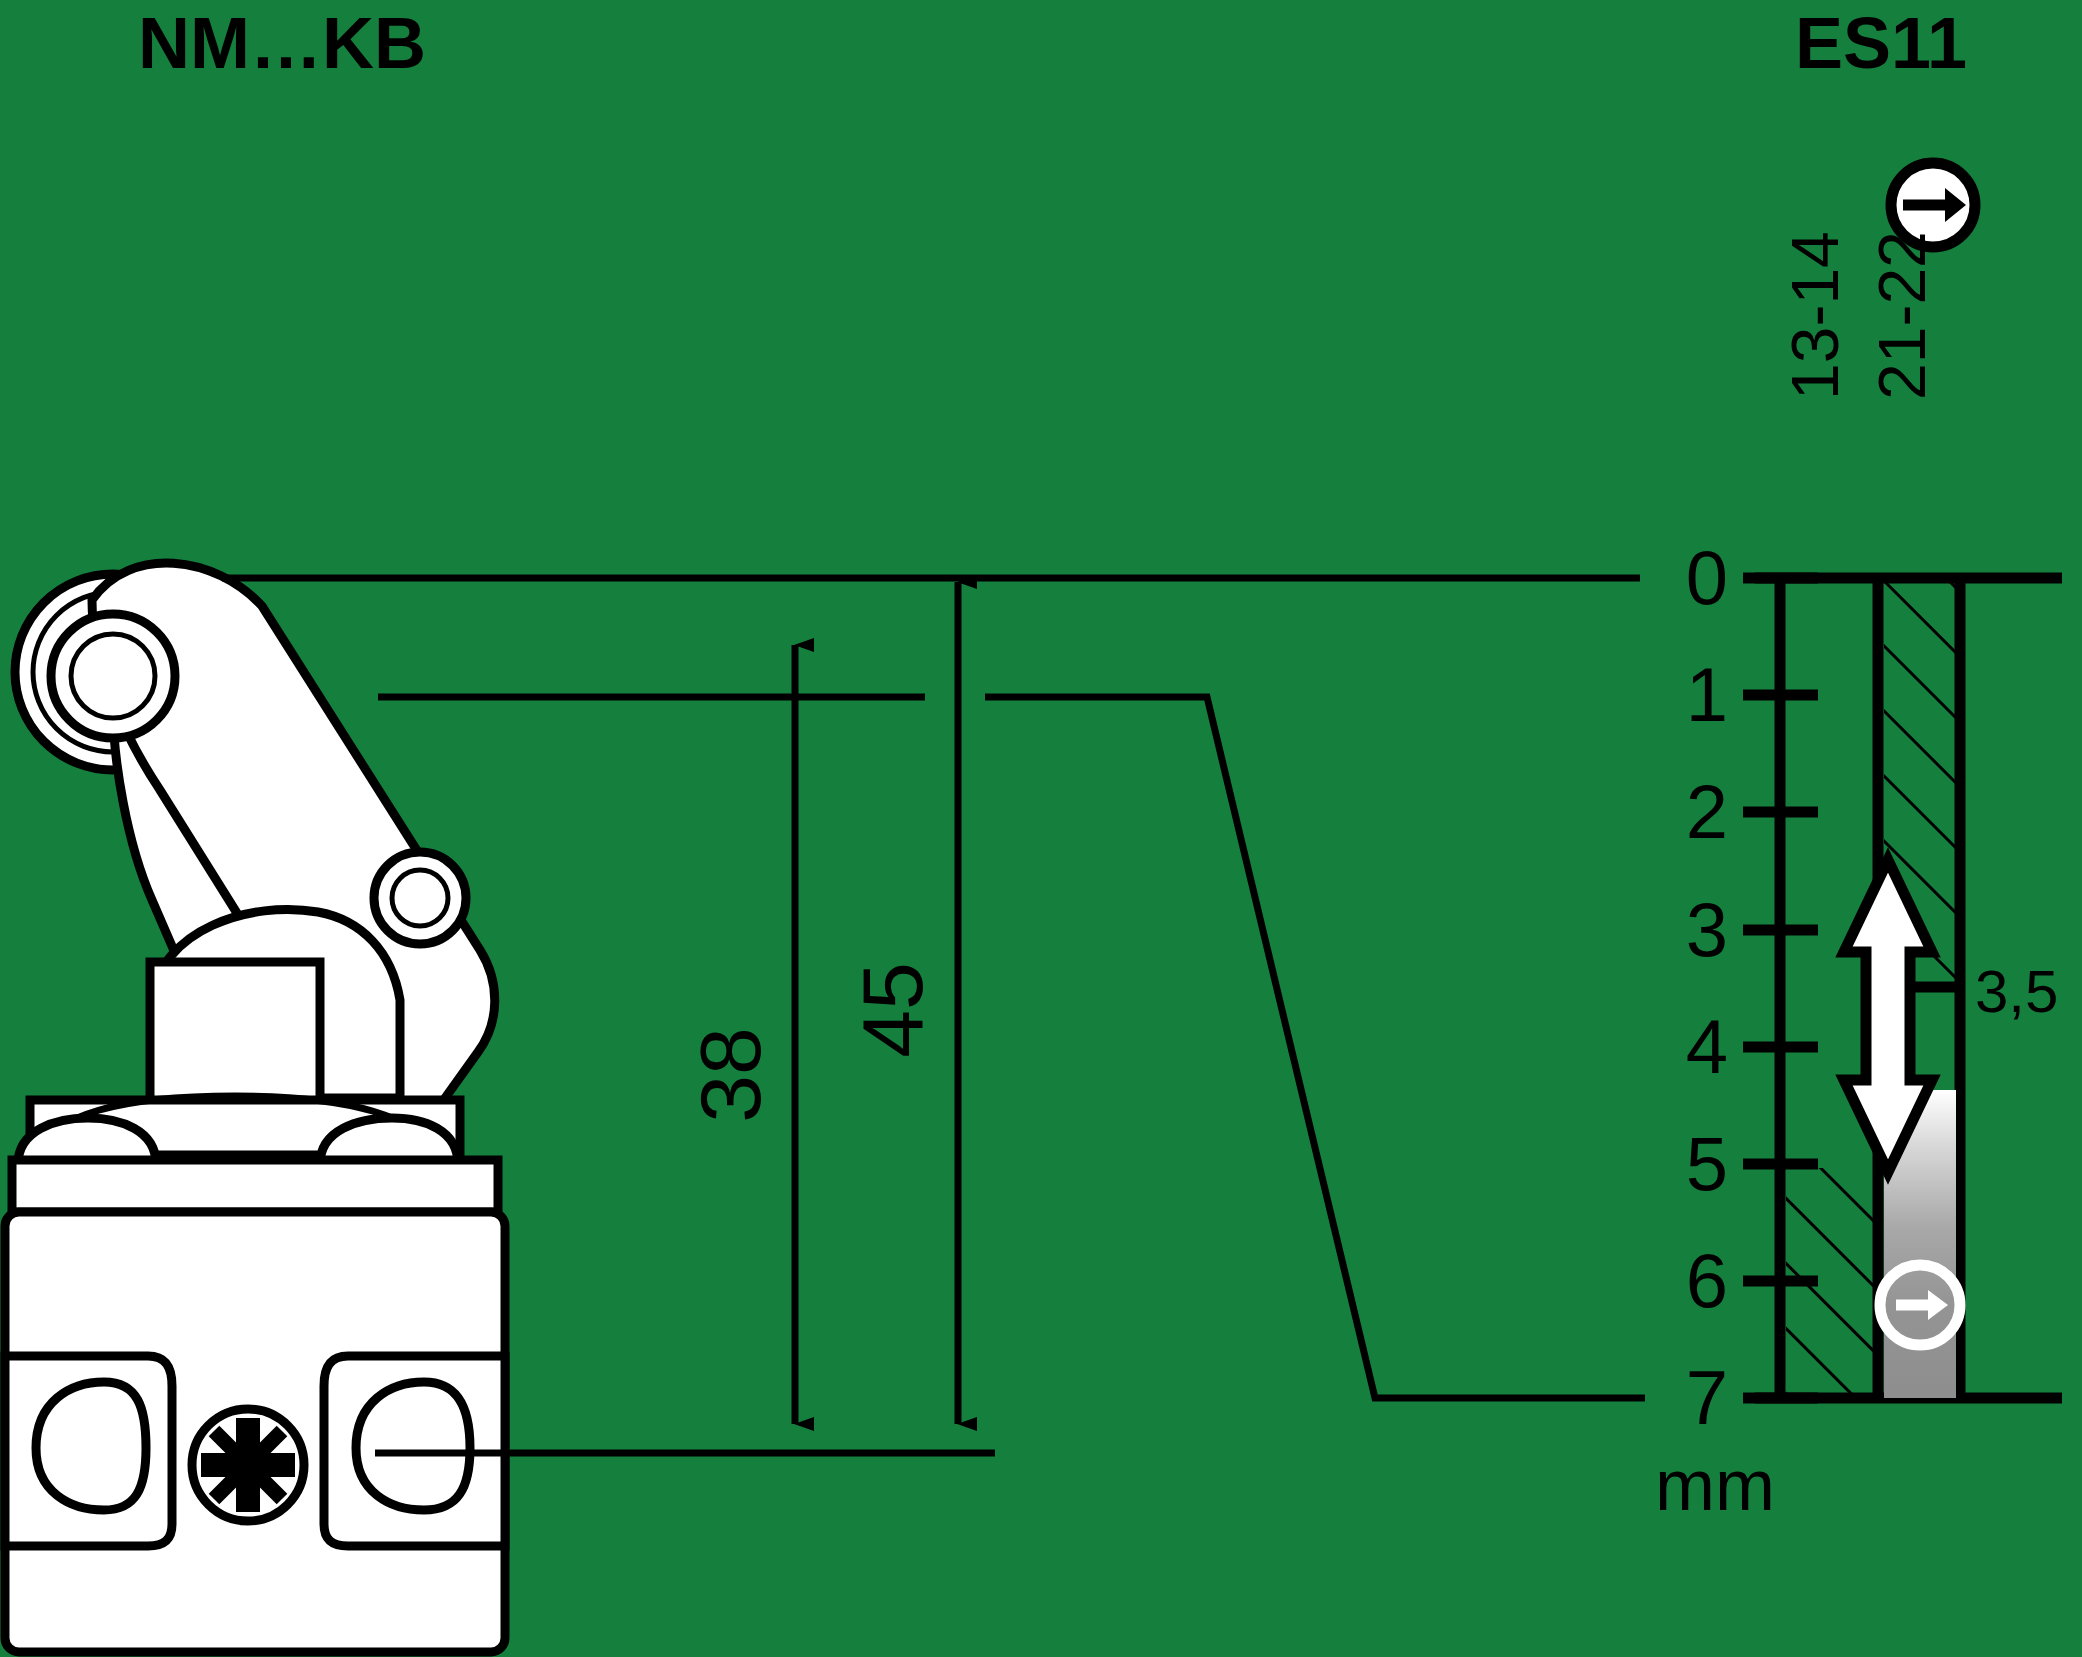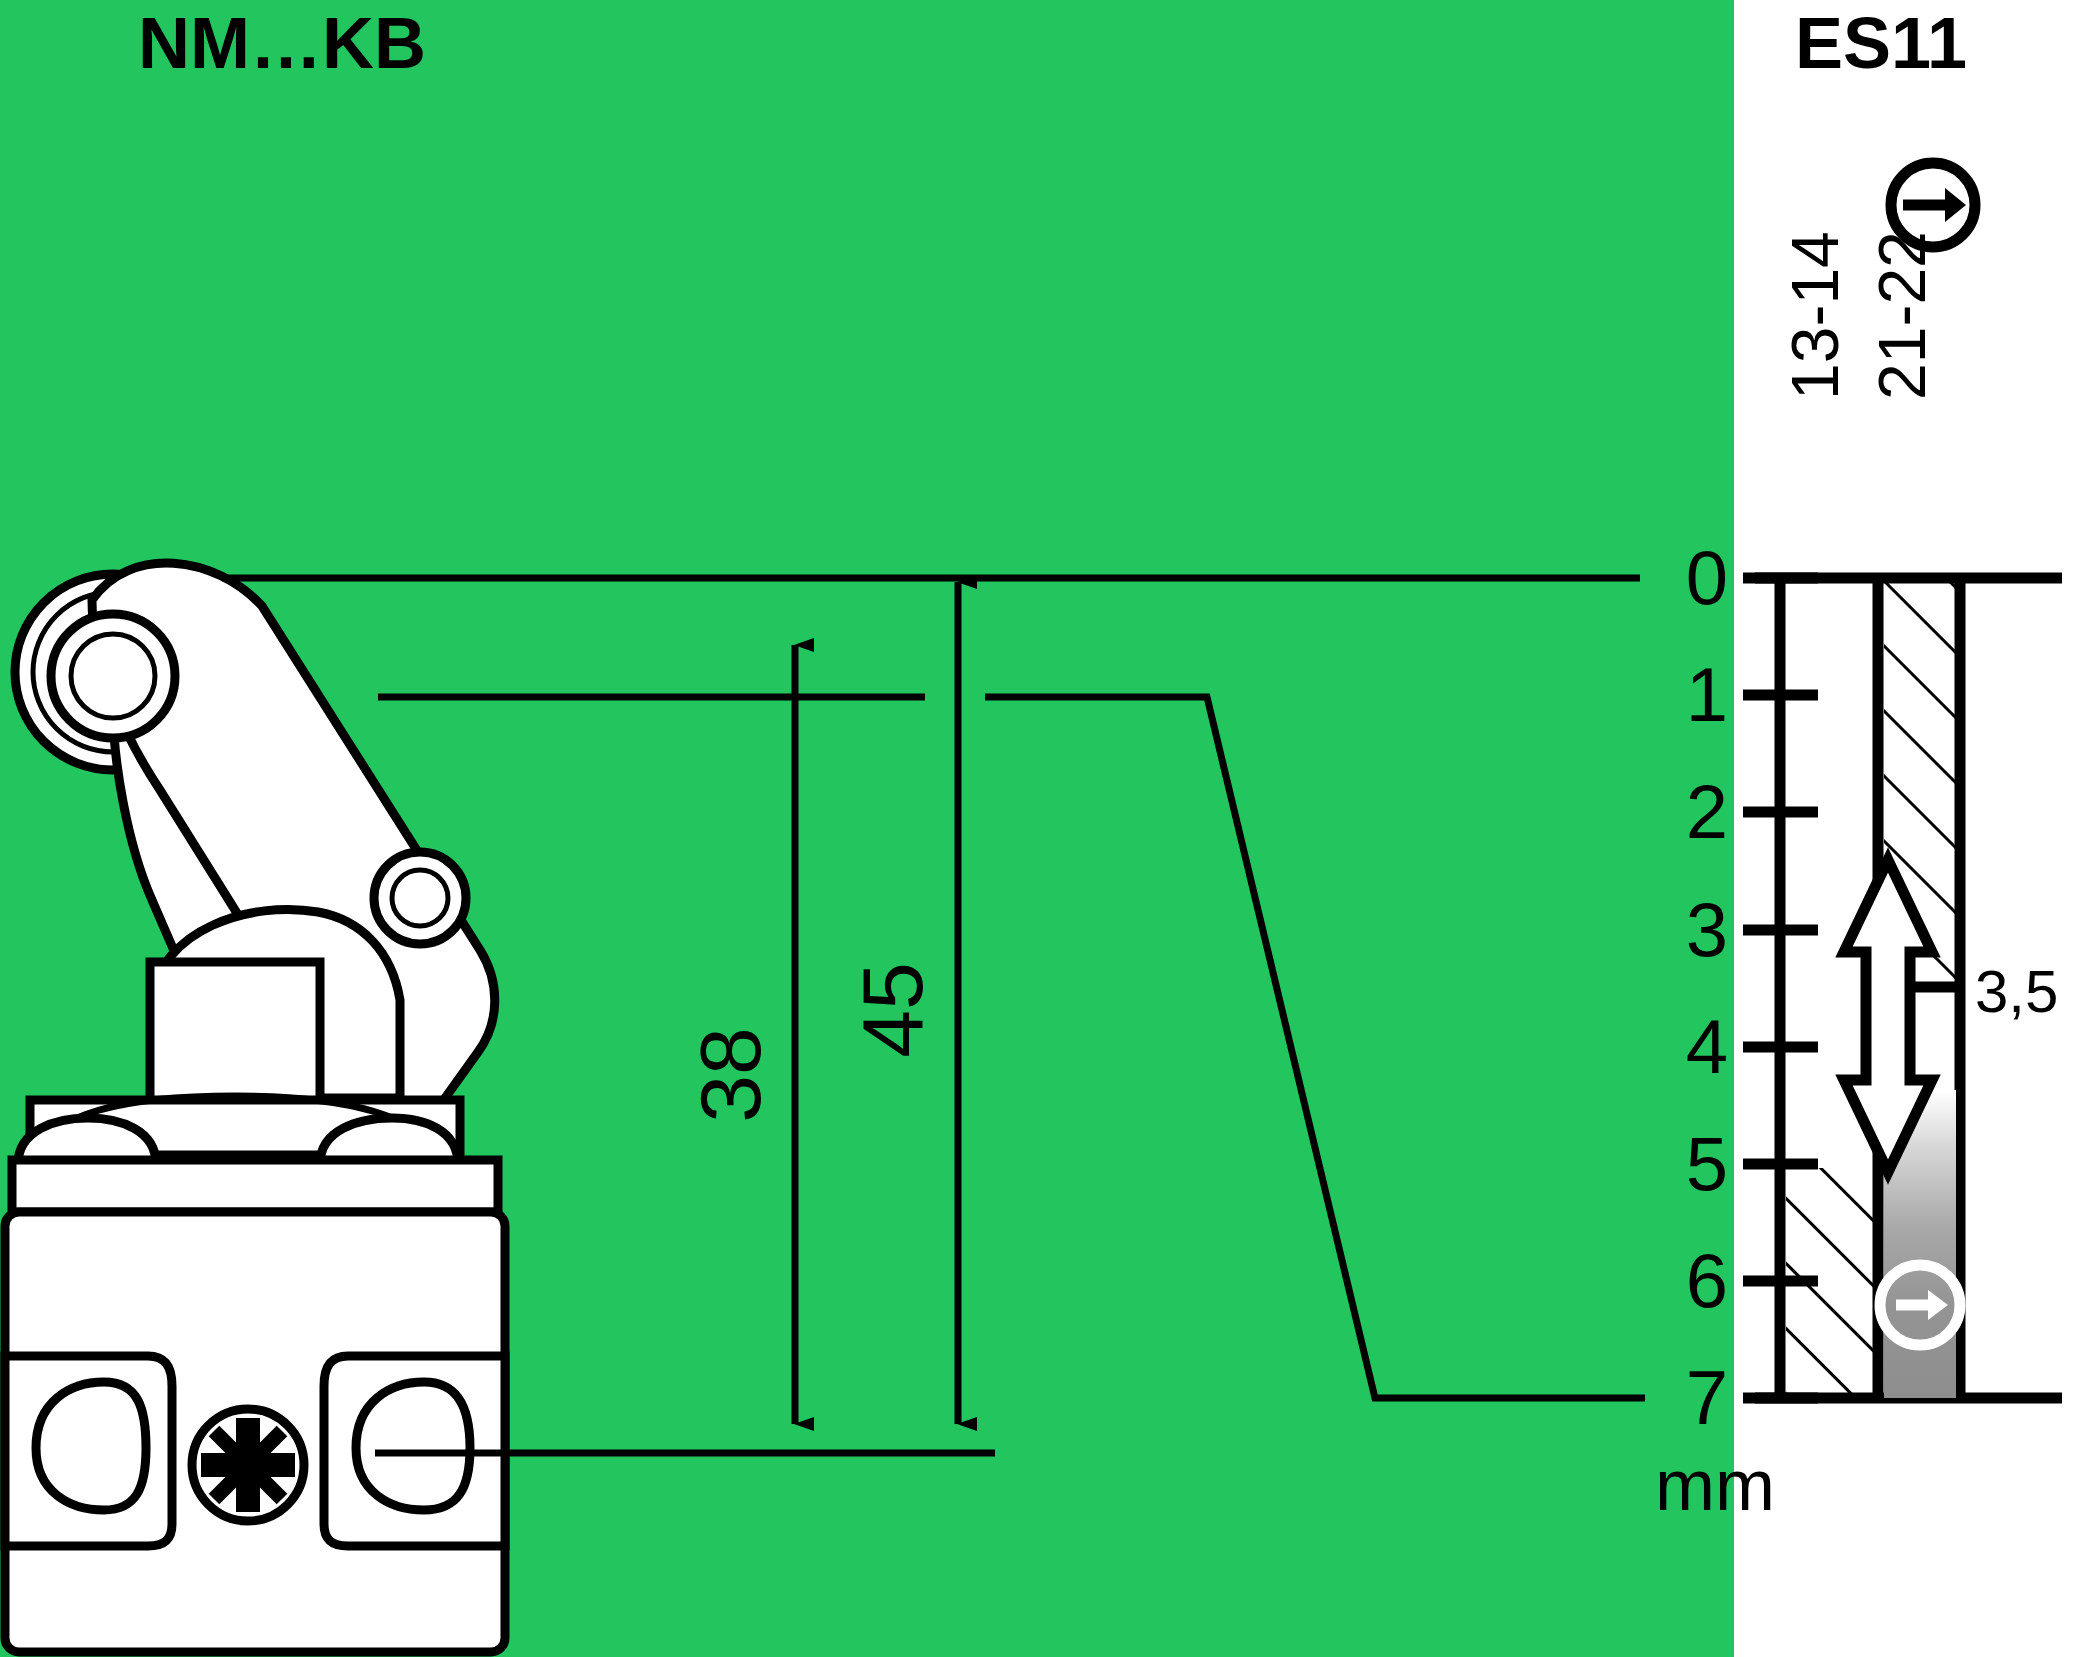--- a/index.html
+++ b/index.html
@@ -10,23 +10,23 @@
   body {
     width: 2082px;
     height: 1657px;
     position: relative;
     overflow: hidden;
     font-family: "Liberation Sans", sans-serif;
   }
   #stage {
     position: absolute;
     left: 0; top: 0;
-    width: 1734px;
+    width: 2082px;
     height: 1657px;
-    background: #22c55e;
+    background: #15803d;
   }
   svg.drawing {
     position: absolute;
     left: 0; top: 0;
     width: 2082px;
     height: 1657px;
     display: block;
   }
   .title-txt {
     font-family: "Liberation Sans", sans-serif;

